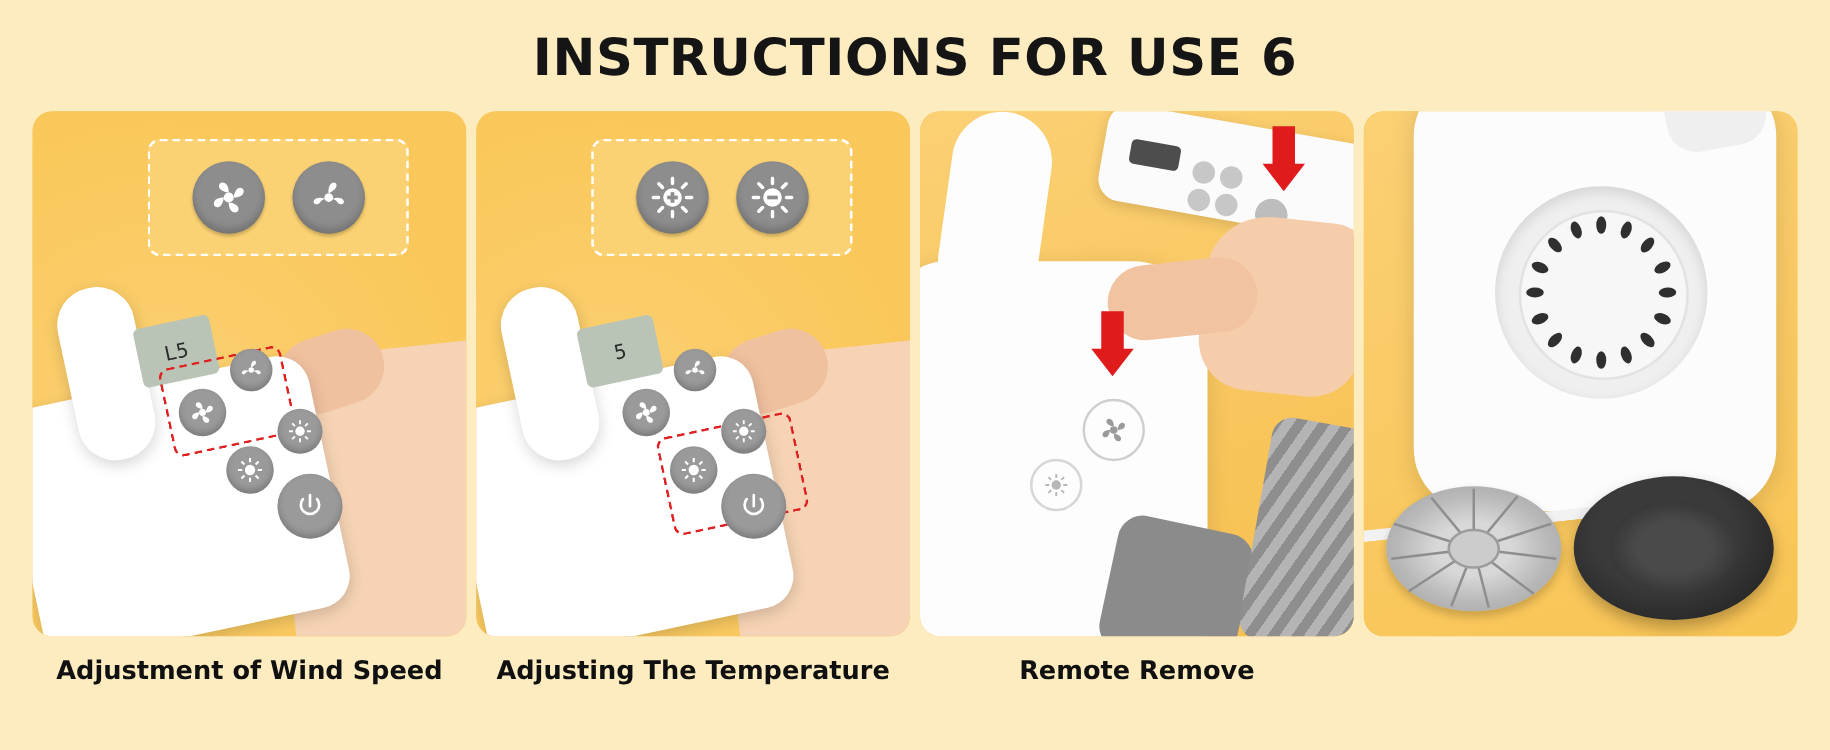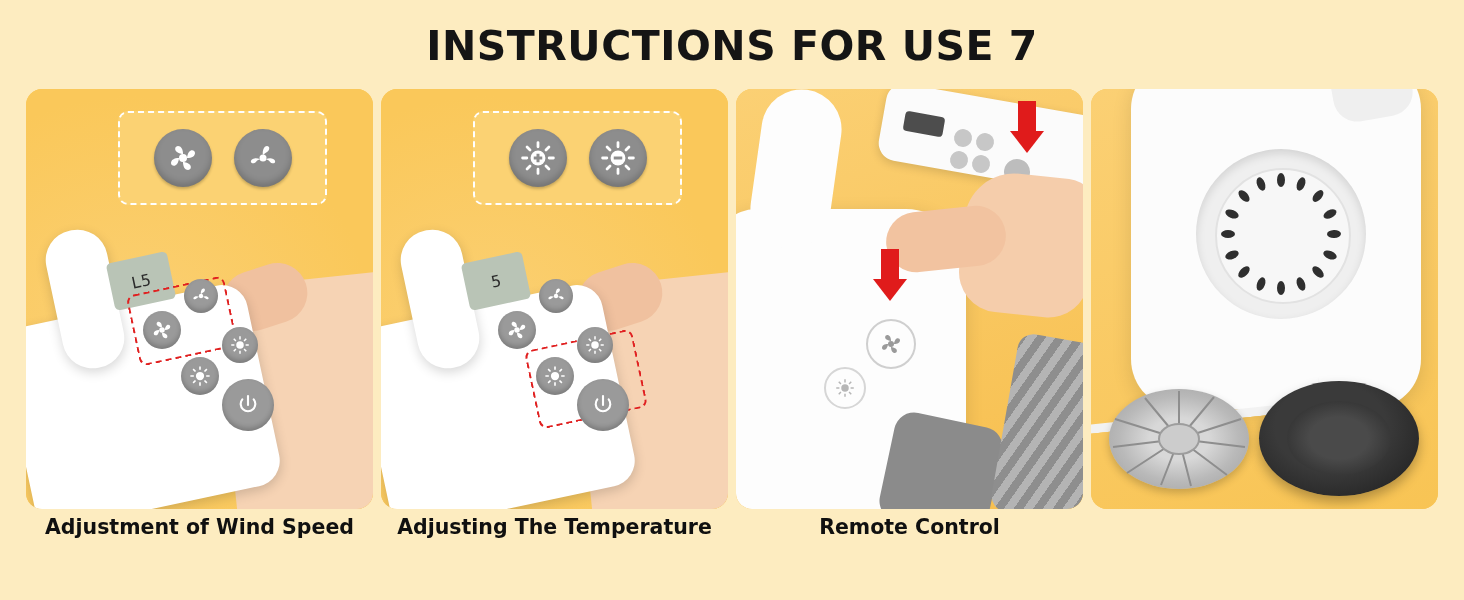--- a/index.html
+++ b/index.html
@@ -39,21 +39,21 @@
   }
   .photo {
     width: 100%;
     height: 420px;
     border-radius: 16px;
     background: #fac85a;
     position: relative;
     overflow: hidden;
   }
   .caption {
-    margin-top: 6px;
+    margin-top: 15px;
     text-align: center;
     font-size: 20.5px;
     font-weight: bold;
     color: #101010;
     line-height: 1.22;
     font-family: "DejaVu Sans", sans-serif;
     max-width: 345px;
   }
 
   
@@ -128,21 +128,21 @@
     border-radius: 50%;
   }
   .filter-disc {
     position: absolute;
     border-radius: 50%;
   }
 </style>
 </head>
 <body>
 
-<div id="page-title">INSTRUCTIONS FOR USE 7</div>
+<div id="page-title">INSTRUCTIONS FOR USE 6</div>
 
 <div id="panels">
 
   <div class="panel">
     <div class="photo">
 
       <div style="position:absolute;inset:0;background:radial-gradient(circle at 30% 60%, #fbd074 0%, #fac85a 70%);"></div>
 
       <div class="callout" style="left:92px;top:22px;width:205px;height:90px;">
         <div class="gbtn">
@@ -343,21 +343,21 @@
         <div class="arrow-stem" style="left:10px;top:0;width:18px;height:32px;"></div>
         <div class="arrow-head" style="left:2px;top:30px;"></div>
       </div>
 
       <div style="position:absolute;left:135px;top:160px;">
         <div class="arrow-stem" style="left:10px;top:0;width:18px;height:32px;"></div>
         <div class="arrow-head" style="left:2px;top:30px;"></div>
       </div>
     </div>
     <div class="caption">
-      <div>Remote Control</div>
+      <div>Remote Remove</div>
     </div>
   </div>
 
   <div class="panel">
     <div class="photo">
       <div style="position:absolute;inset:0;background:linear-gradient(160deg,#fbd074 0%, #f8c454 100%);"></div>
 
       <div style="position:absolute;left:40px;top:-30px;width:290px;height:350px;background:#fcfcfc;border-radius:50px;box-shadow:0 6px 20px rgba(0,0,0,0.12);"></div>
       <div style="position:absolute;left:240px;top:-40px;width:80px;height:70px;background:#efefef;border-radius:24px;transform:rotate(-10deg);"></div>
 

